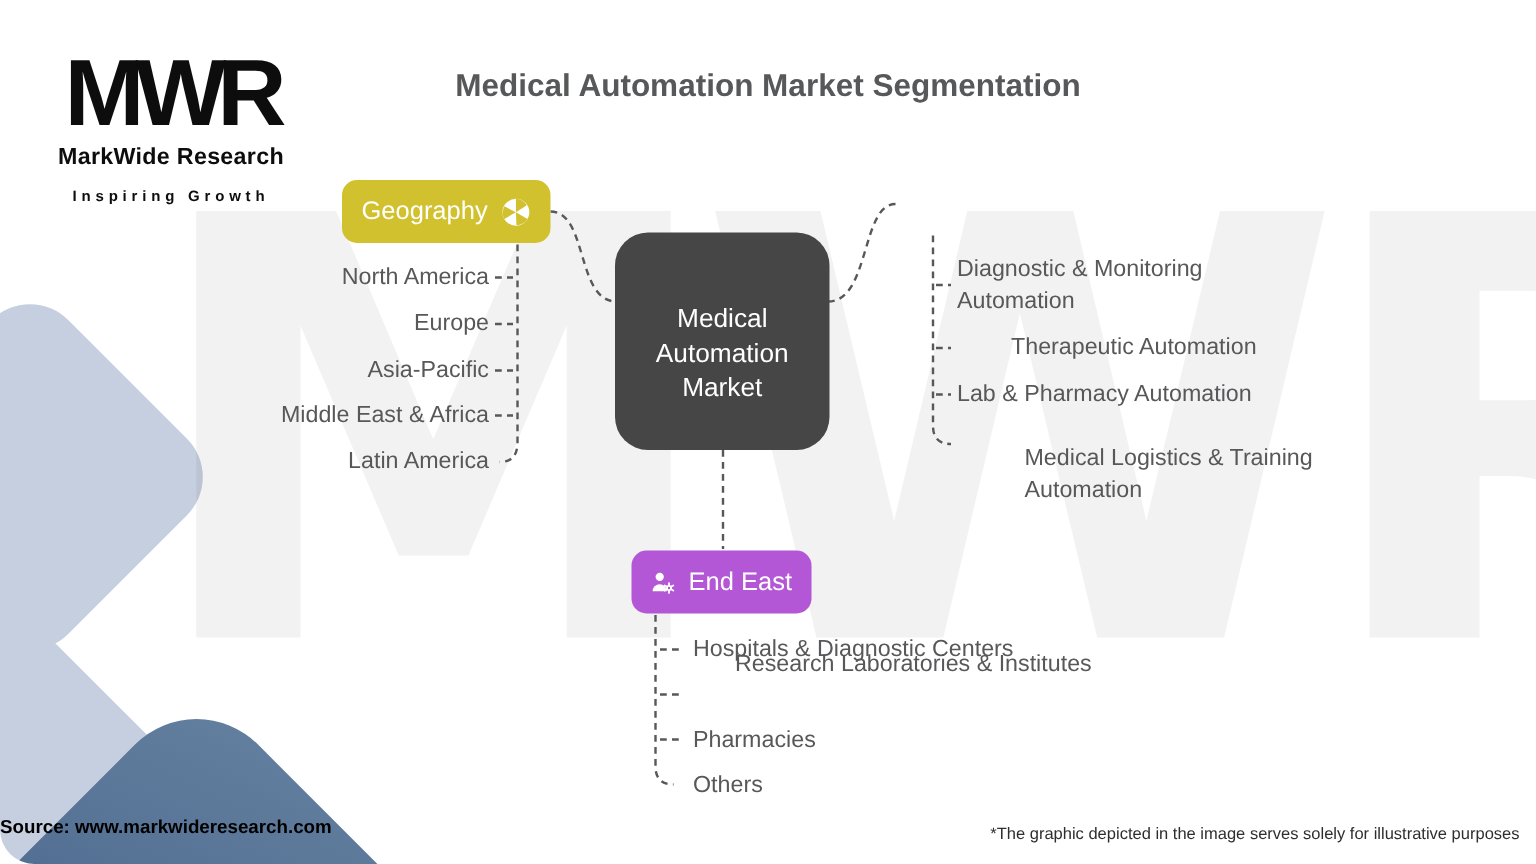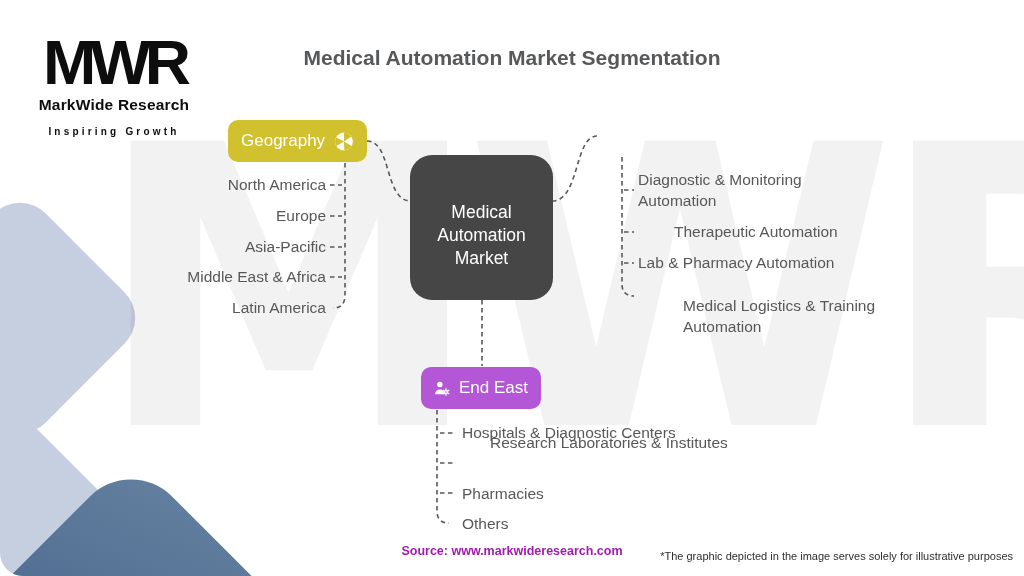--- a/index.html
+++ b/index.html
@@ -46,22 +46,22 @@
   
   .item{position:absolute;z-index:4;font-size:15.5px;line-height:21px;color:#58585a;}
   .geo-item{right:698px;white-space:nowrap;text-align:right;}
   .app-item{left:638px;width:235px;}
   .user-item{left:462px;white-space:nowrap;}
   .g1{top:174px;} .g2{top:205px;} .g3{top:236px;} .g4{top:266px;} .g5{top:297px;}
   .a1{top:169px;} .a2{top:221px;margin-left:36px;} .a3{top:252px;} .a4{top:295px;margin-left:45px;}
   .e1{top:422px;} .e2{top:432px;margin-left:28px;} .e3{top:483px;} .e4{top:513px;}
 
   
-  .source{position:absolute;z-index:4;left:0;right:0;top:544px;text-align:center;
-    font-size:12.5px;font-weight:bold;color:#a21caf;}
+  .source{position:absolute;z-index:4;left:0;right:0;top:544px;
+    font-size:12.5px;font-weight:bold;color:#000000;}
   .disclaimer{position:absolute;z-index:4;right:11px;top:550px;font-size:11px;color:#2e2e2e;}
 </style>
 </head>
 <body>
 
 <div class="stage">
 
   <div class="shape shape-left"></div>
   <div class="shape shape-bl-light"></div>
   <div class="shape shape-bl-dark"></div>

